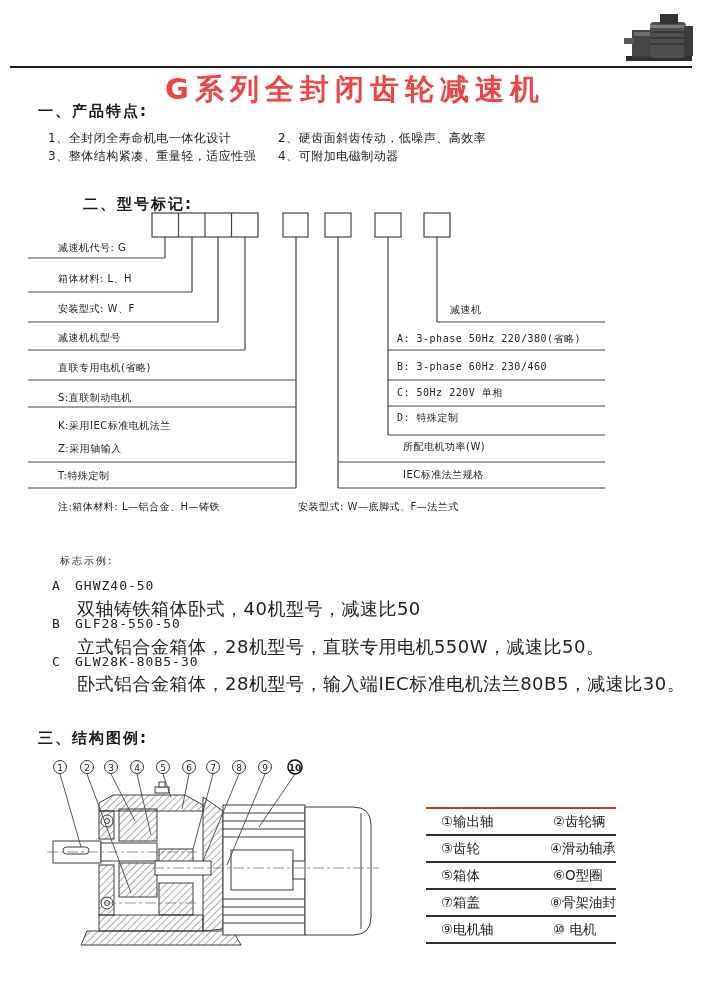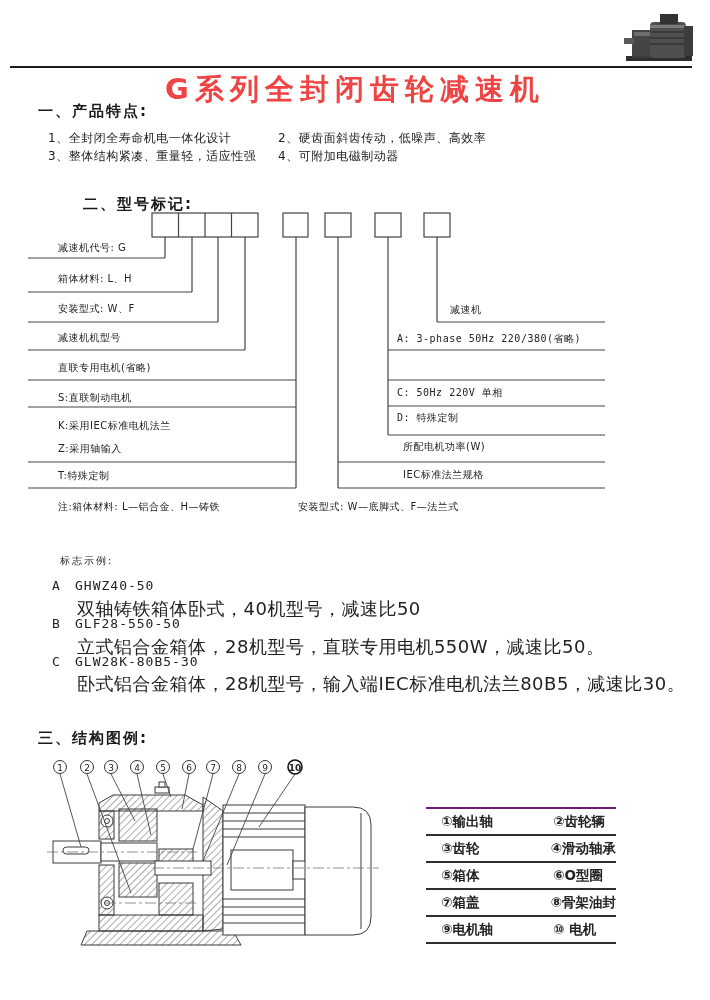--- a/index.html
+++ b/index.html
@@ -13,21 +13,21 @@
     position:absolute; left:40px; top:70px; width:630px; text-align:center;
     font-size:29px; font-weight:bold; letter-spacing:6px; white-space:nowrap; color:#ef4444;
   }
   .sechead { position:absolute; font-size:15px; font-weight:bold; letter-spacing:2px; white-space:nowrap; color:#1a1a1a; }
   .feat { position:absolute; font-size:12px; letter-spacing:0.5px; white-space:nowrap; }
   .lbl { position:absolute; font-size:10px; white-space:nowrap; letter-spacing:0.5px; color:#232323; }
   .mono { font-family:"DejaVu Sans Mono", monospace; }
   .ex-letter { position:absolute; font-size:13px; font-family:"DejaVu Sans Mono", monospace; }
   .ex-code { position:absolute; font-size:13px; font-family:"DejaVu Sans Mono", monospace; letter-spacing:1px; }
   .ex-desc { position:absolute; font-size:18px; letter-spacing:0.5px; white-space:nowrap; }
-  .ptable { position:absolute; left:426px; top:807px; width:190px; border-top:2px solid #701a75;font-weight:bold; }
+  .ptable { position:absolute; left:426px; top:807px; width:190px; border-top:2px solid #c2410c; }
   .prow { display:flex; height:25px; align-items:center; border-bottom:2px solid #2e2e2e; }
   .pcell1 { padding-left:15px; width:112px; font-size:13.5px; white-space:nowrap; }
   .pcell2 { flex:1; font-size:13.5px; white-space:nowrap; }
 </style>
 </head>
 <body>
 
 <div class="page">
 
   <svg class="abs" style="left:620px; top:10px;" width="80" height="56" viewBox="0 0 80 56">
@@ -78,20 +78,21 @@
   <div class="lbl" style="left:58px; top:302px;">安装型式: W、F</div>
   <div class="lbl" style="left:58px; top:331px;">减速机机型号</div>
   <div class="lbl" style="left:58px; top:361px;">直联专用电机(省略)</div>
   <div class="lbl" style="left:58px; top:391px;">S:直联制动电机</div>
   <div class="lbl" style="left:58px; top:419px;">K:采用IEC标准电机法兰</div>
   <div class="lbl" style="left:58px; top:442px;">Z:采用轴输入</div>
   <div class="lbl" style="left:58px; top:469px;">T:特殊定制</div>
 
   <div class="lbl" style="left:450px; top:303px;">减速机</div>
   <div class="lbl mono" style="left:397px; top:332px;">A: 3-phase 50Hz 220/380(省略)</div>
+  <div class="lbl mono" style="left:397px; top:361px;">B: 3-phase 60Hz 230/460</div>
   <div class="lbl mono" style="left:397px; top:386px;">C: 50Hz 220V  单相</div>
   <div class="lbl mono" style="left:397px; top:411px;">D: 特殊定制</div>
   <div class="lbl" style="left:403px; top:440px;">所配电机功率(W)</div>
   <div class="lbl" style="left:403px; top:468px;">IEC标准法兰规格</div>
 
   <div class="lbl" style="left:58px;  top:500px;">注:箱体材料: L—铝合金、H—铸铁</div>
   <div class="lbl" style="left:298px; top:500px;">安装型式: W—底脚式、F—法兰式</div>
 
   <div class="lbl" style="left:27px; top:554px; letter-spacing:2px;margin-left:33px;">标志示例:</div>
 

